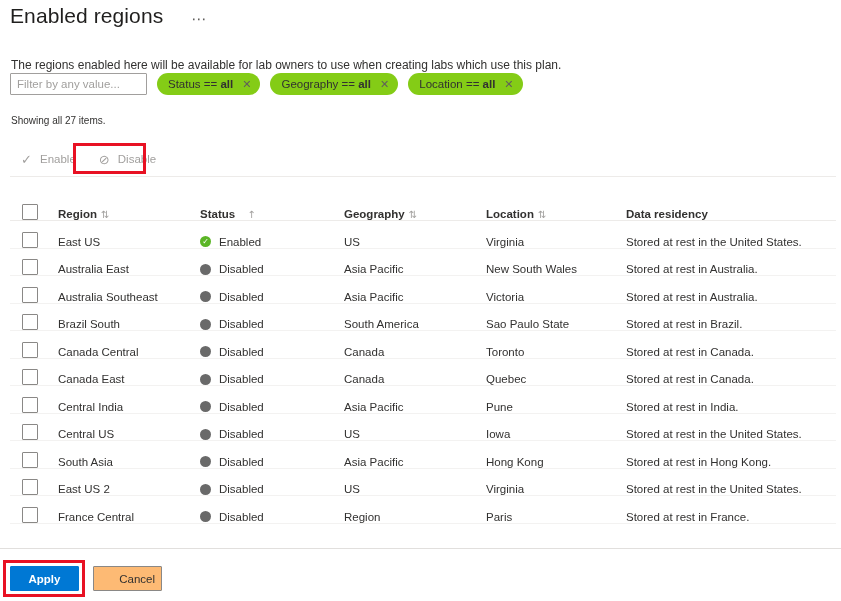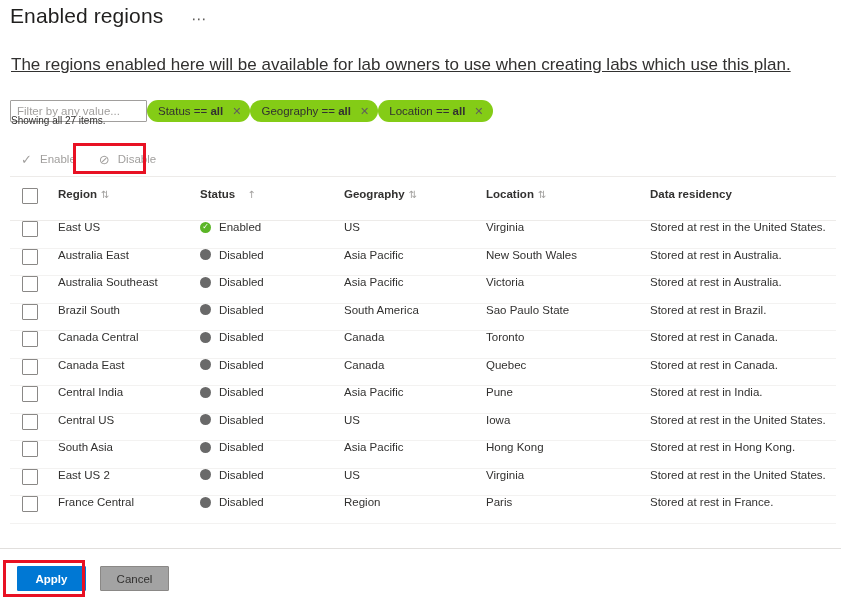--- a/index.html
+++ b/index.html
@@ -24,27 +24,27 @@
   }
   .ellipsis-btn {
     font-size: 15px; color: #605e5c; line-height: 10px;
     padding: 2px 4px; cursor: pointer; letter-spacing: 1px;
     position: relative; top: -4px;
   }
 
   
   .description {
     position: absolute; left: 11px; top: 57px;
-    font-size: 17px; color: #323130; line-height: 16px; text-decoration: underline;
+    font-size: 12px; color: #323130; line-height: 16px;
   }
 
   
   .filter-bar {
-    position: absolute; left: 10px; top: 100px;
-    display: flex; align-items: flex-start; 
+    position: absolute; left: 10px; top: 73px;
+    display: flex; align-items: flex-start; gap: 10px;
   }
   .filter-input {
     width: 137px; height: 22px;
     border: 1px solid #a19f9d; border-radius: 1px;
     background: #fff; font-size: 11.5px;
     padding: 0 6px; color: #323130;
     font-family: "Liberation Sans", sans-serif;
     outline: none;
   }
   .filter-input::placeholder { color: #a19f9d; }
@@ -95,33 +95,33 @@
   .annot {
     position: absolute; border: 3px solid #e81123;
     pointer-events: none; z-index: 20;
   }
   #annot-disable { left: 73px; top: 143px; width: 73px; height: 31px; }
   #annot-apply  { left: 3px;  top: 560px; width: 82px; height: 37px; }
 
   
   .table { position: absolute; left: 10px; top: 188px; width: 826px; }
   .trow {
-    display: flex; align-items: flex-start;
+    display: flex; align-items: flex-end;
     height: 27.5px; border-bottom: 1px solid #f3f2f1;
     font-size: 11.5px; color: #323130;
   }
   .trow.header {
     height: 33px; border-bottom: 1px solid #edebe9;
     font-weight: 600; color: #323130;
   }
   .c-check { width: 48px; flex: none; display: flex; align-items: center; padding-left: 12px; }
   .c-region { width: 142px; flex: none; }
   .c-status { width: 144px; flex: none; display: flex; align-items: center; gap: 8px; }
   .c-geo { width: 142px; flex: none; }
-  .c-loc  { width: 164px; flex: none; }
+  .c-loc  { width: 140px; flex: none; }
   .c-data { flex: 1 1 auto; }
 
   .chk {
     width: 16px; height: 16px;
     border: 1px solid #8a8886; background: #fff;
     border-radius: 1px; cursor: pointer;
   }
   .sort-ico {
     font-size: 10px; color: #a19f9d; margin-left: 4px;
     font-family: "DejaVu Sans", sans-serif; font-weight: 400;
@@ -137,36 +137,37 @@
     font-family: "DejaVu Sans", sans-serif; font-weight: 700;
   }
   .dot.disabled { background: #696969; }
 
   
   .footer-sep {
     position: absolute; left: 0; top: 548px;
     width: 841px; height: 1px; background: #e1dfdd;
   }
   .footer {
-    position: absolute; left: 17px; top: 566px;
+    position: absolute; left: 10px; top: 566px;
     display: flex; align-items: center; gap: 14px;
   }
   .btn-primary {
     width: 69px; height: 25px;
     background: #0078d4; color: #fff;
     border: 1px solid #0078d4; border-radius: 1px;
     font-size: 11.5px; font-weight: 600; cursor: pointer;
     font-family: "Liberation Sans", sans-serif;
   }
   .btn-secondary {
     width: 69px; height: 25px;
-    background: #a3a3a3; color: #323130;
+    background: #fdba74; color: #323130;
     border: 1px solid #8a8886; border-radius: 1px;
     font-size: 11.5px; cursor: pointer;
     font-family: "Liberation Sans", sans-serif;
+    text-align: right;
   }
 </style>
 </head>
 <body>
 
 <div class="page">
 
   <div class="title-row">
     <div class="page-title">Enabled regions</div>
     <div class="ellipsis-btn">⋯</div>

